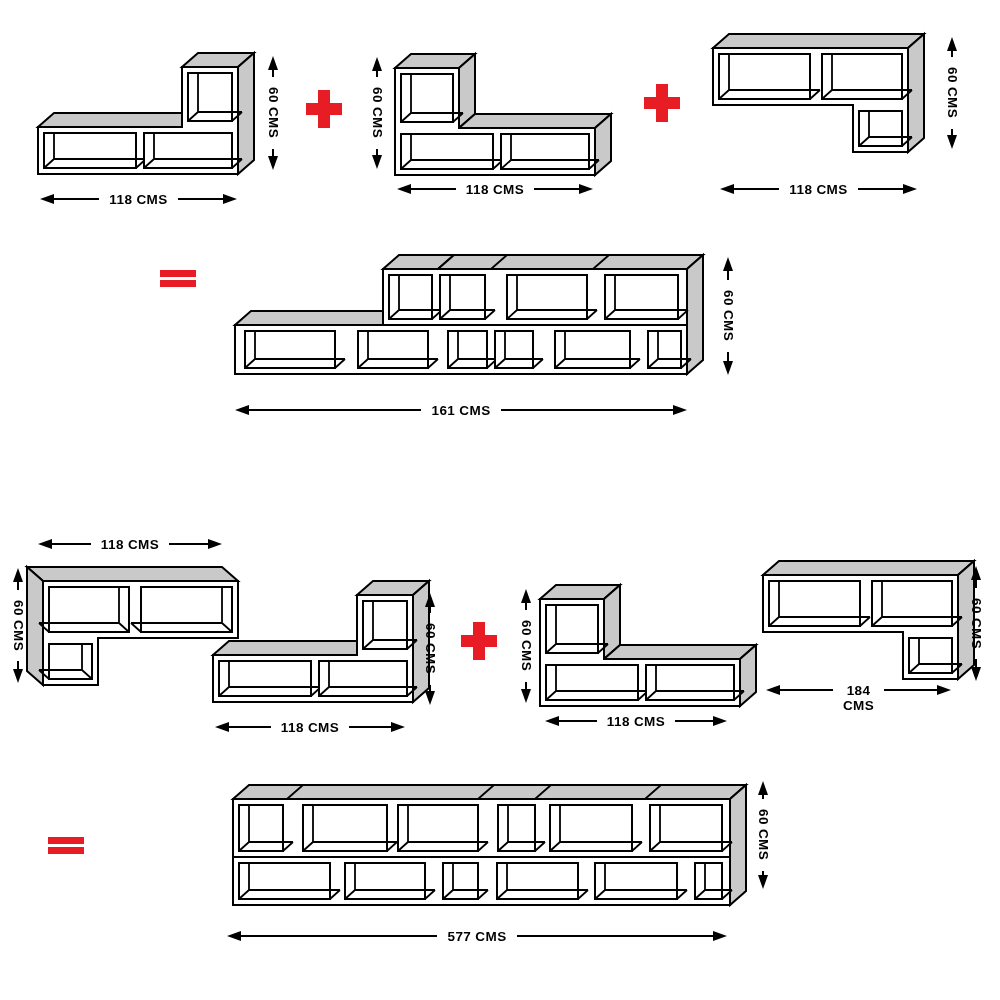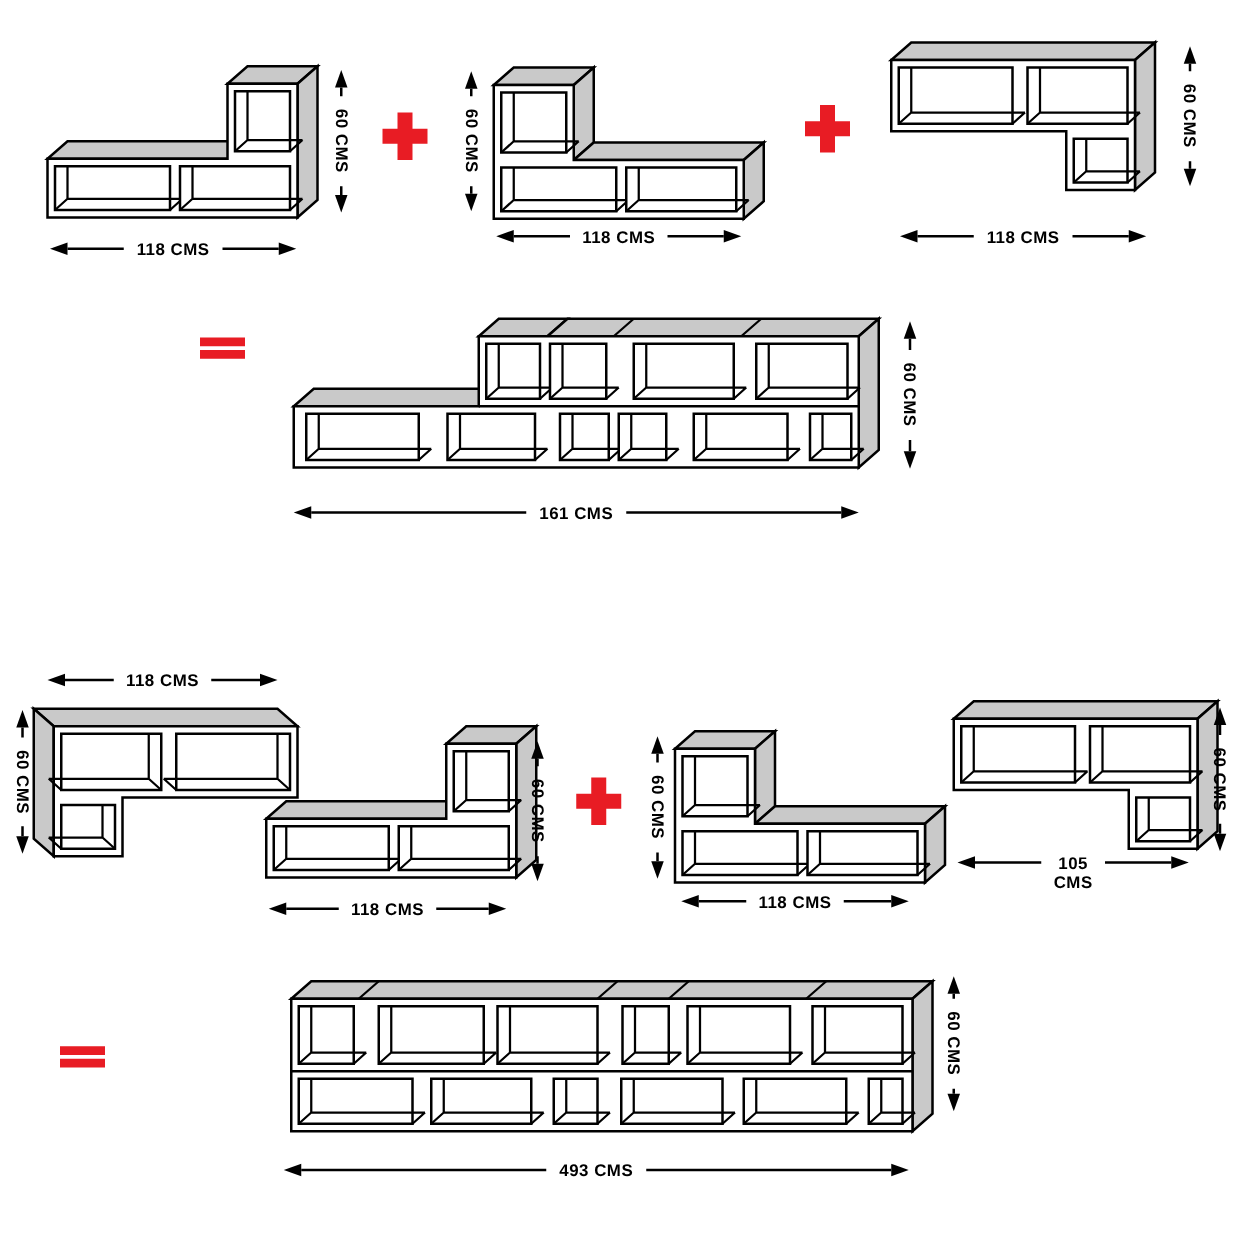--- a/index.html
+++ b/index.html
@@ -302,21 +302,21 @@
     <span class="arr up"></span>
       <span class="dline"></span>
     <span class="dlbl">60 CMS</span>
     <span class="dline"></span>
       <span class="arr down"></span>
   </div>
   <div class="hdim" style="left:766px;top:682px;width:185px">
     <span class="arr left"></span>
       <span class="dline"></span>
     <span class="dlbl2">
-      <span>105</span>
+      <span>184</span>
       <span>CMS</span>
     </span>
     <span class="dline"></span>
       <span class="arr right"></span>
   </div>
 
   <div class="equals" style="left:48px;top:837px">
       <span class="eb b1"></span>
       <span class="eb b2"></span>
     </div>
@@ -328,18 +328,18 @@
   <div class="vdim" style="left:752px;top:781px;height:108px">
     <span class="arr up"></span>
       <span class="dline"></span>
     <span class="dlbl">60 CMS</span>
     <span class="dline"></span>
       <span class="arr down"></span>
   </div>
   <div class="hdim" style="left:227px;top:928px;width:500px">
     <span class="arr left"></span>
       <span class="dline"></span>
-    <span class="dlbl">493 CMS</span>
+    <span class="dlbl">577 CMS</span>
     <span class="dline"></span>
       <span class="arr right"></span>
   </div>
 
 </div>
 
 </body></html>

